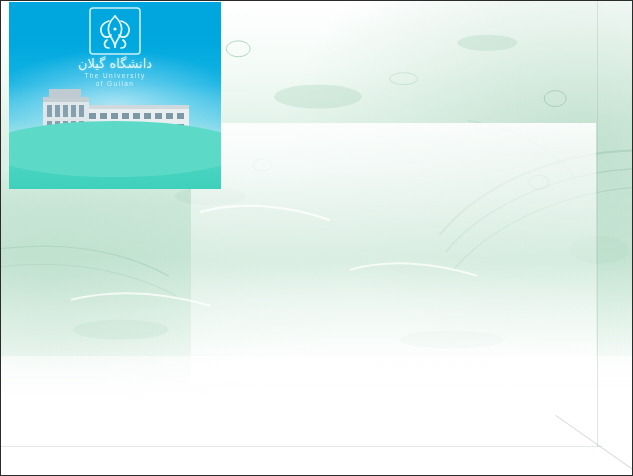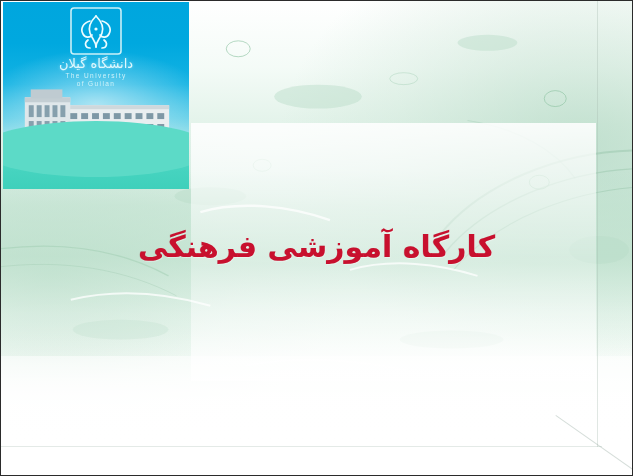--- a/index.html
+++ b/index.html
@@ -122,23 +122,23 @@
   .frame-line-h {
     position: absolute;
     left: 0; right: 30px; bottom: 28px;
     height: 1px;
     background: rgba(165,185,175,0.30);
   }
 
   
   .logo-picture {
     position: absolute;
-    left: 2px;
+    left: 8px;
     top: 1px;
-    width: 186px;
+    width: 212px;
     height: 187px;
     overflow: hidden;
     background: linear-gradient(to bottom,
       #00a6de 0%,
       #00a8df 22%,
       #14b3e3 44%,
       #63cfe8 62%,
       #9fe2ea 72%,
       #55d6c7 84%,
       #45d2c0 100%);
@@ -378,16 +378,15 @@
           <ellipse cx="114" cy="62" rx="6" ry="3.5"></ellipse>
           <ellipse cx="150" cy="62" rx="5" ry="3"></ellipse>
         </g>
       </svg>
     </div>
 
     <div class="logo-teal-base"></div>
   </div>
 
   <div class="title-block">
-    <div class="title-line">کارگاه آموزشی فرهنگی</div>
   </div>
 
 </div>
 
 </body></html>

